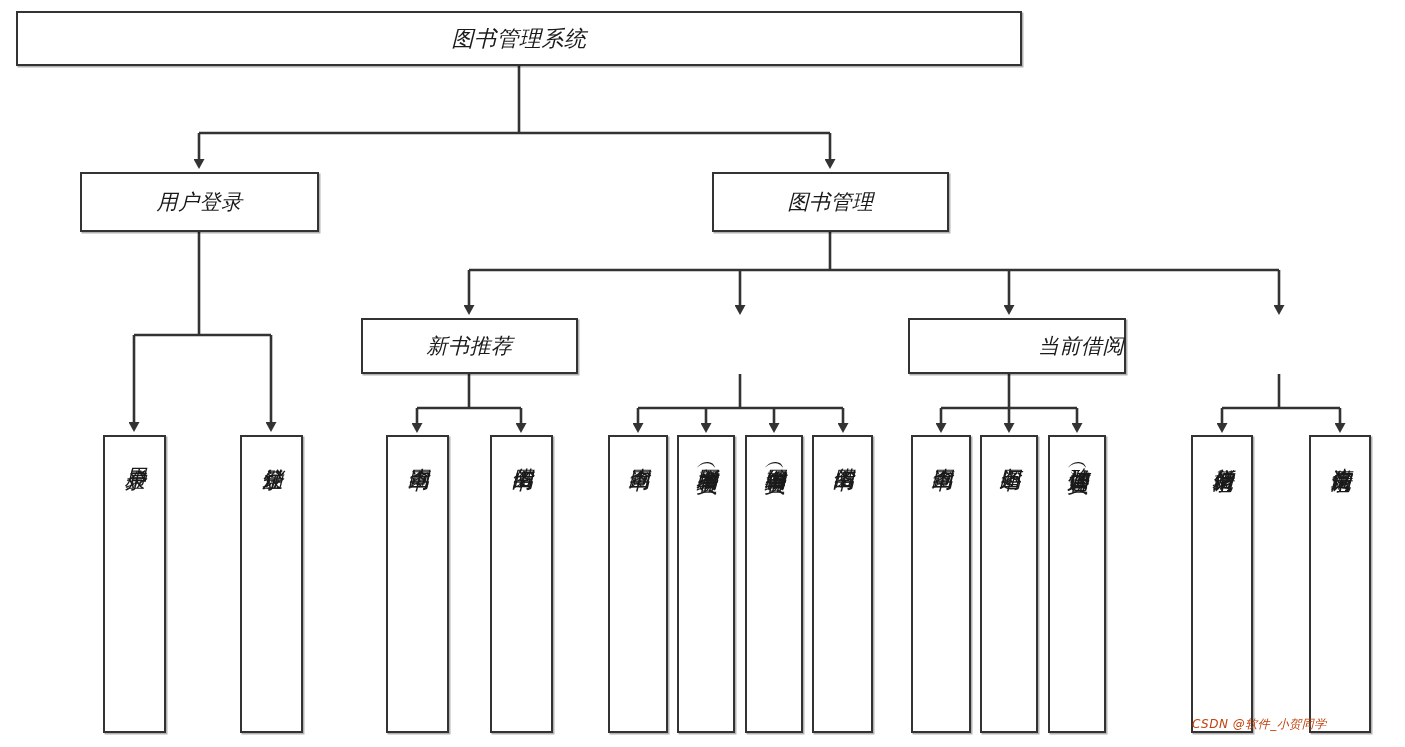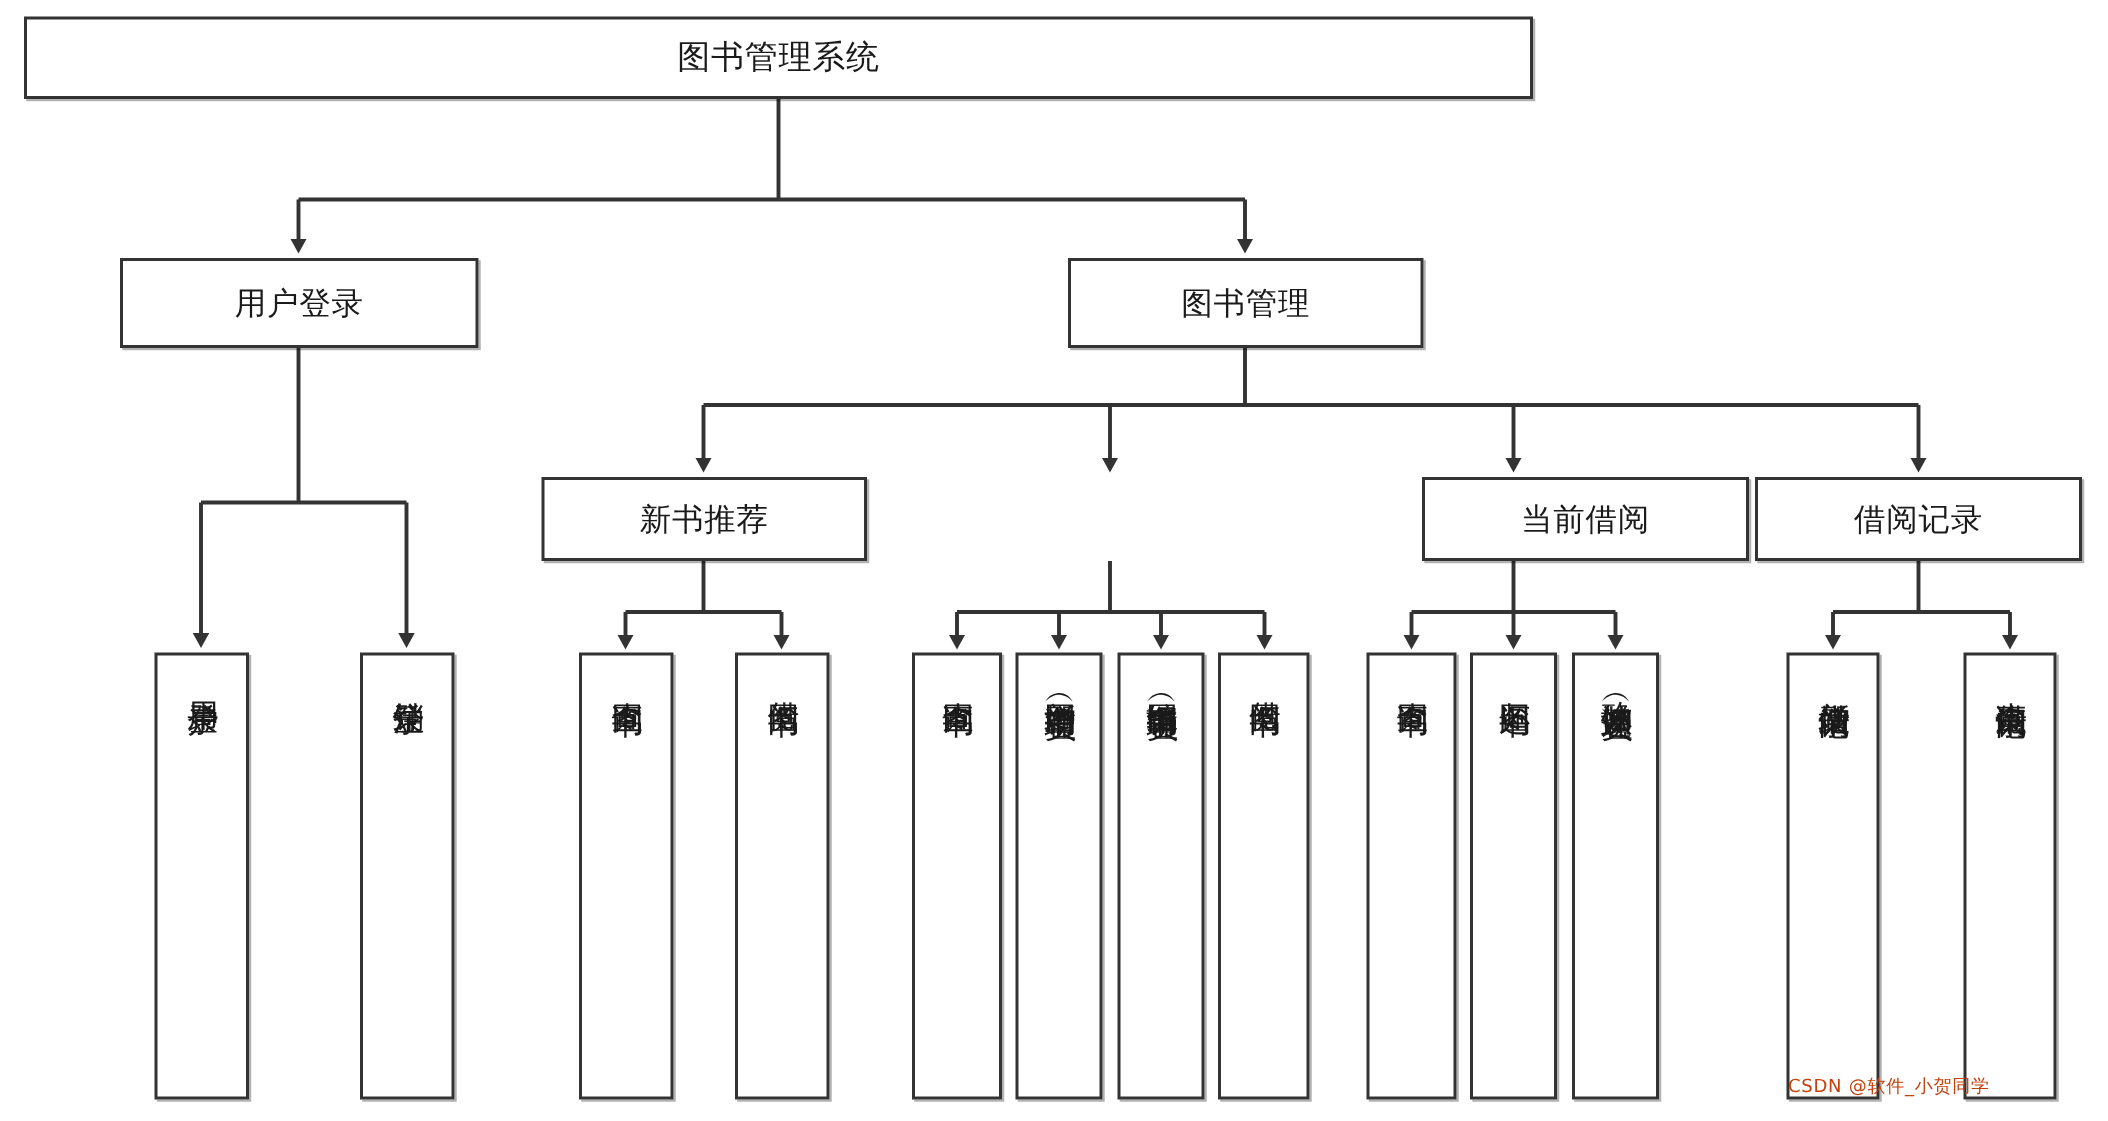--- a/index.html
+++ b/index.html
@@ -1,17 +1,17 @@
 <!DOCTYPE html>
 <html><head>
 <meta charset="utf-8">
 <style>
   html,body{margin:0;padding:0;background:#ffffff;}
   body{font-family:"DejaVu Sans","Liberation Sans",sans-serif;}
-  #canvas{position:relative;width:1405px;height:741px;background:#ffffff;overflow:hidden;}
+  #canvas{position:relative;width:1405px;height:741px;background:#ffffff;overflow:hidden;font-style:italic;}
   #edges{position:absolute;left:0;top:0;width:1405px;height:747px;pointer-events:none;}
 
   .node{position:absolute;box-sizing:border-box;background:#ffffff;
         border:2.2px solid #333333;
         box-shadow:1.5px 1.5px 0 rgba(0,0,0,0.30);
         display:flex;align-items:center;justify-content:center;}
   .node .lbl{color:#1a1a1a;letter-spacing:0.5px;white-space:nowrap;}
 
   
   .h-node .lbl{font-size:21px;line-height:1;}
@@ -92,27 +92,24 @@
 
   <div class="node h-node" style="left:361px;top:318px;width:217px;height:56px;">
     <span class="lbl">新书推荐</span>
   </div>
 
   <div class="node h-node" style="left:712px;top:172px;width:237px;height:60px;">
     <span class="lbl">图书管理</span>
   </div>
 
 
-  <div class="node h-node" style="left:948px;top:318px;width:218px;height:56px;">
+  <div class="node h-node" style="left:908px;top:318px;width:218px;height:56px;justify-content:flex-end;">
     <span class="lbl">当前借阅</span>
   </div>
 
-  <div class="node h-node" style="left:1170px;top:318px;width:218px;height:56px;">
-    <span class="lbl">借阅记录</span>
-  </div>
 
   <div class="node v-node" style="left:103px;top:435px;width:63px;height:298px;">
     <span class="lbl">用户登录</span>
   </div>
 
   <div class="node v-node" style="left:240px;top:435px;width:63px;height:298px;">
     <span class="lbl">注销登录</span>
   </div>
 
   <div class="node v-node" style="left:386px;top:435px;width:63px;height:298px;">

